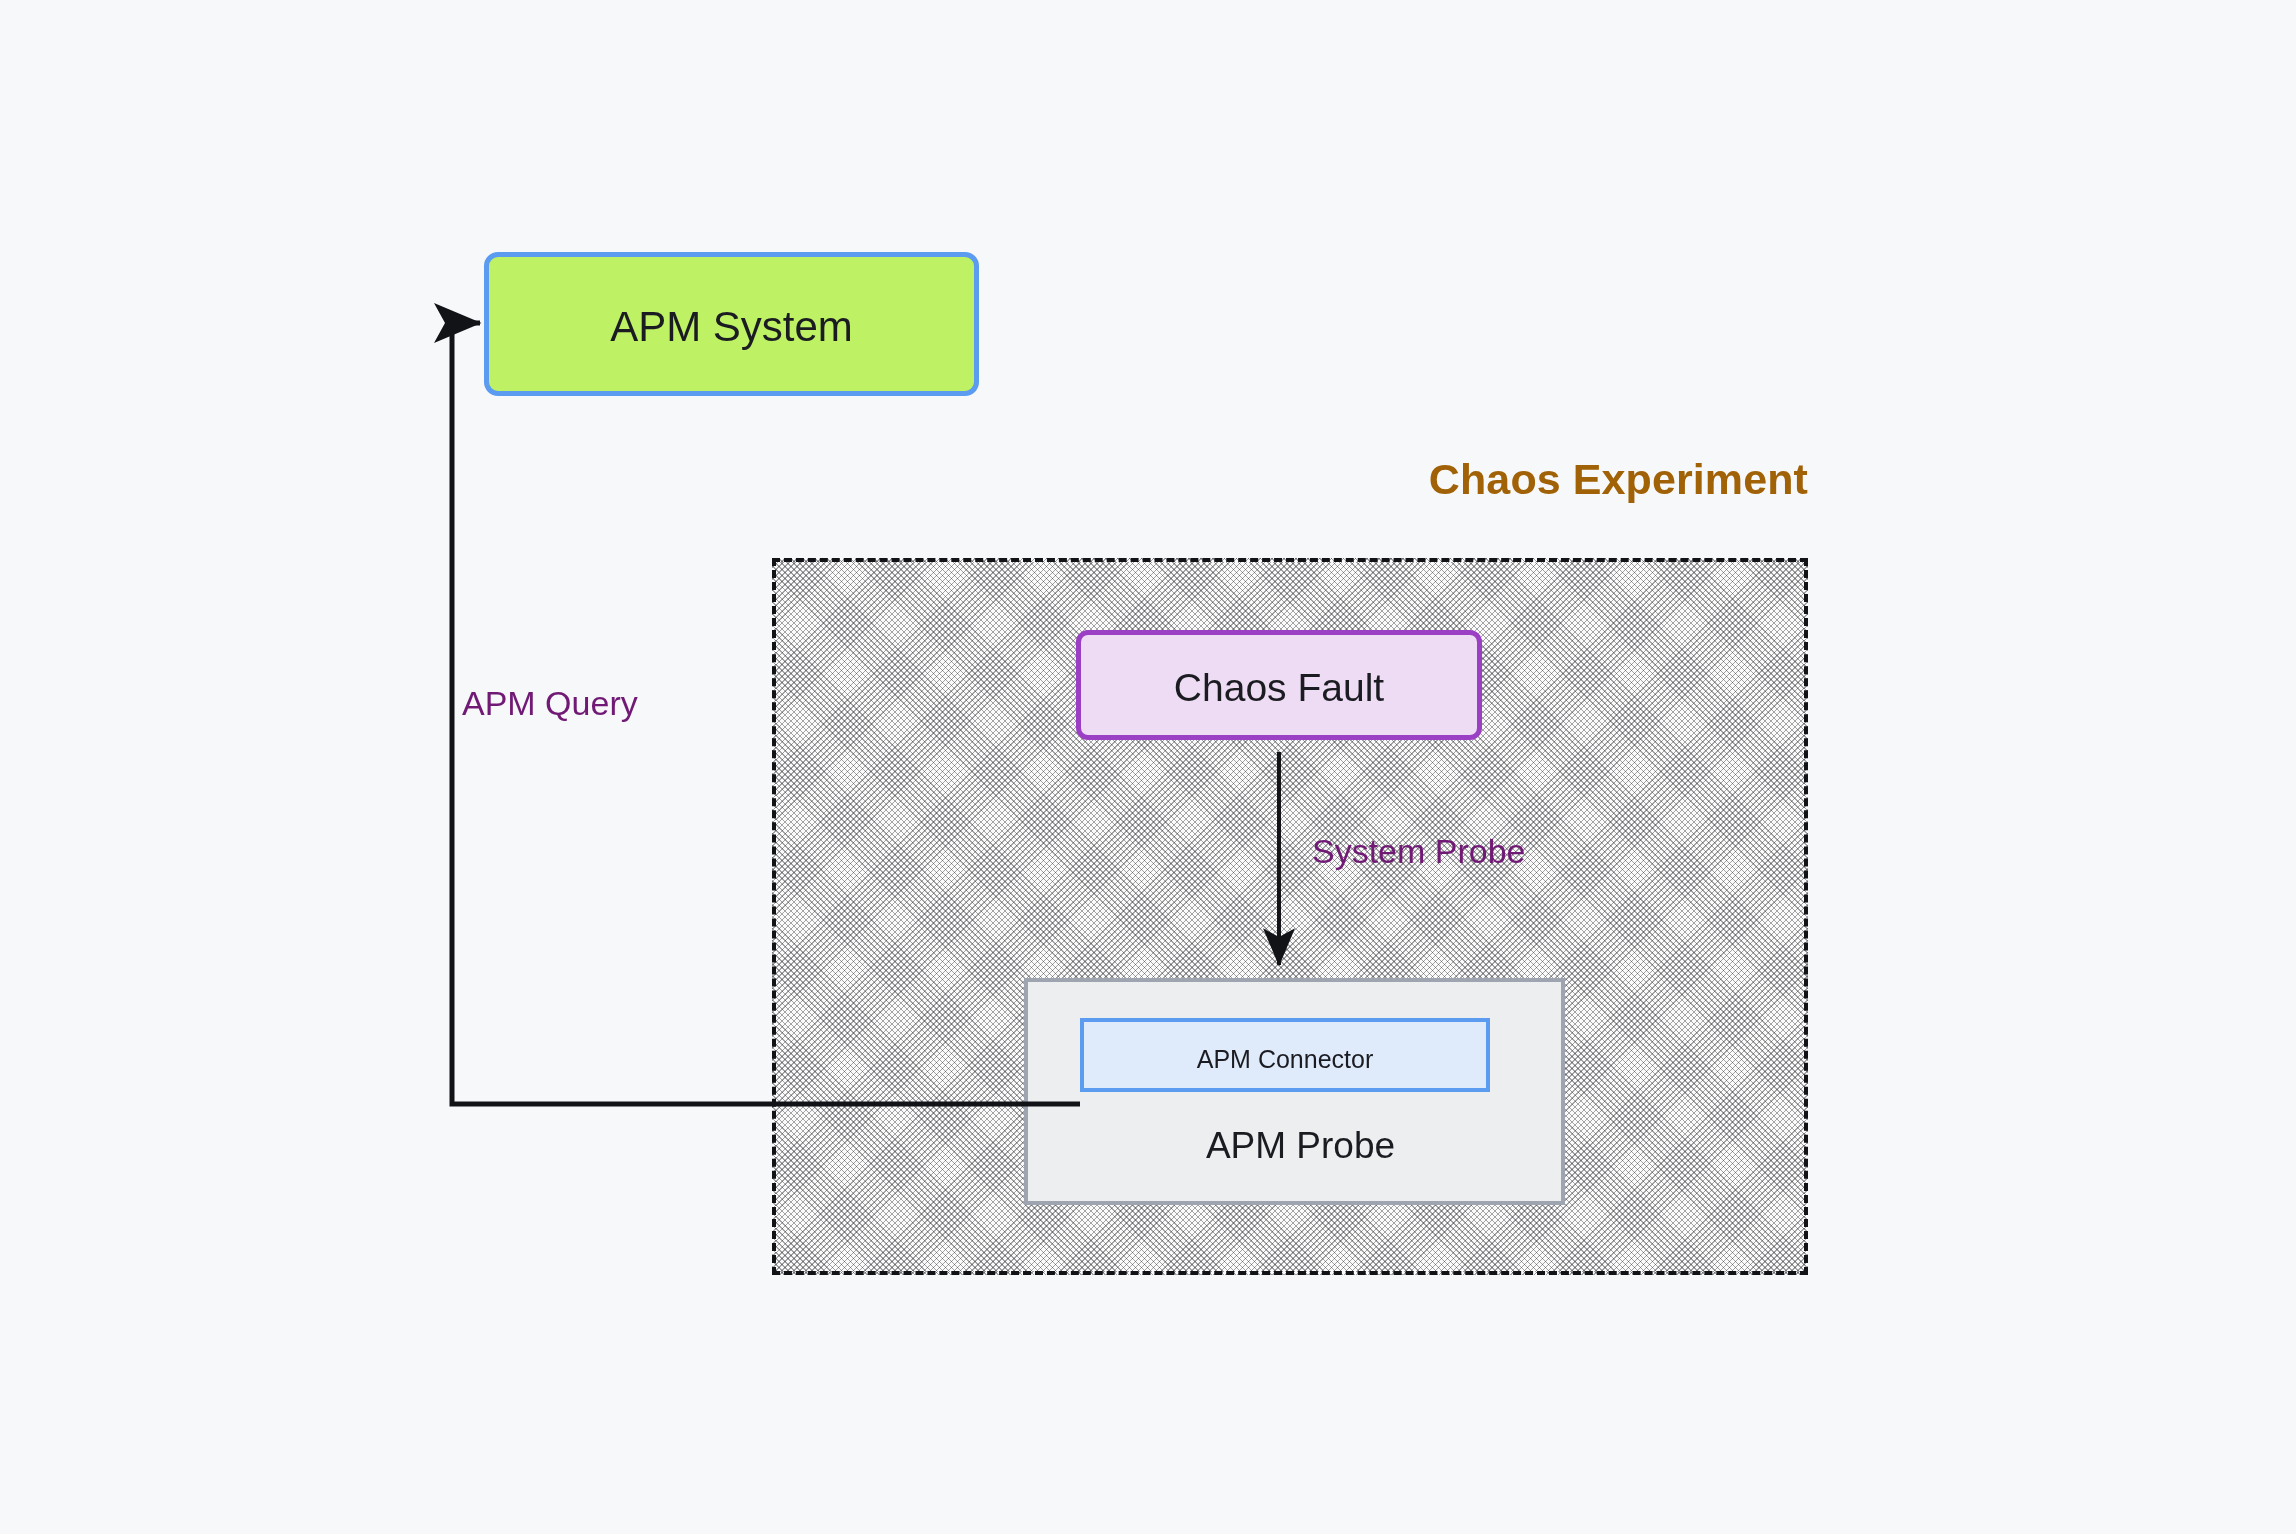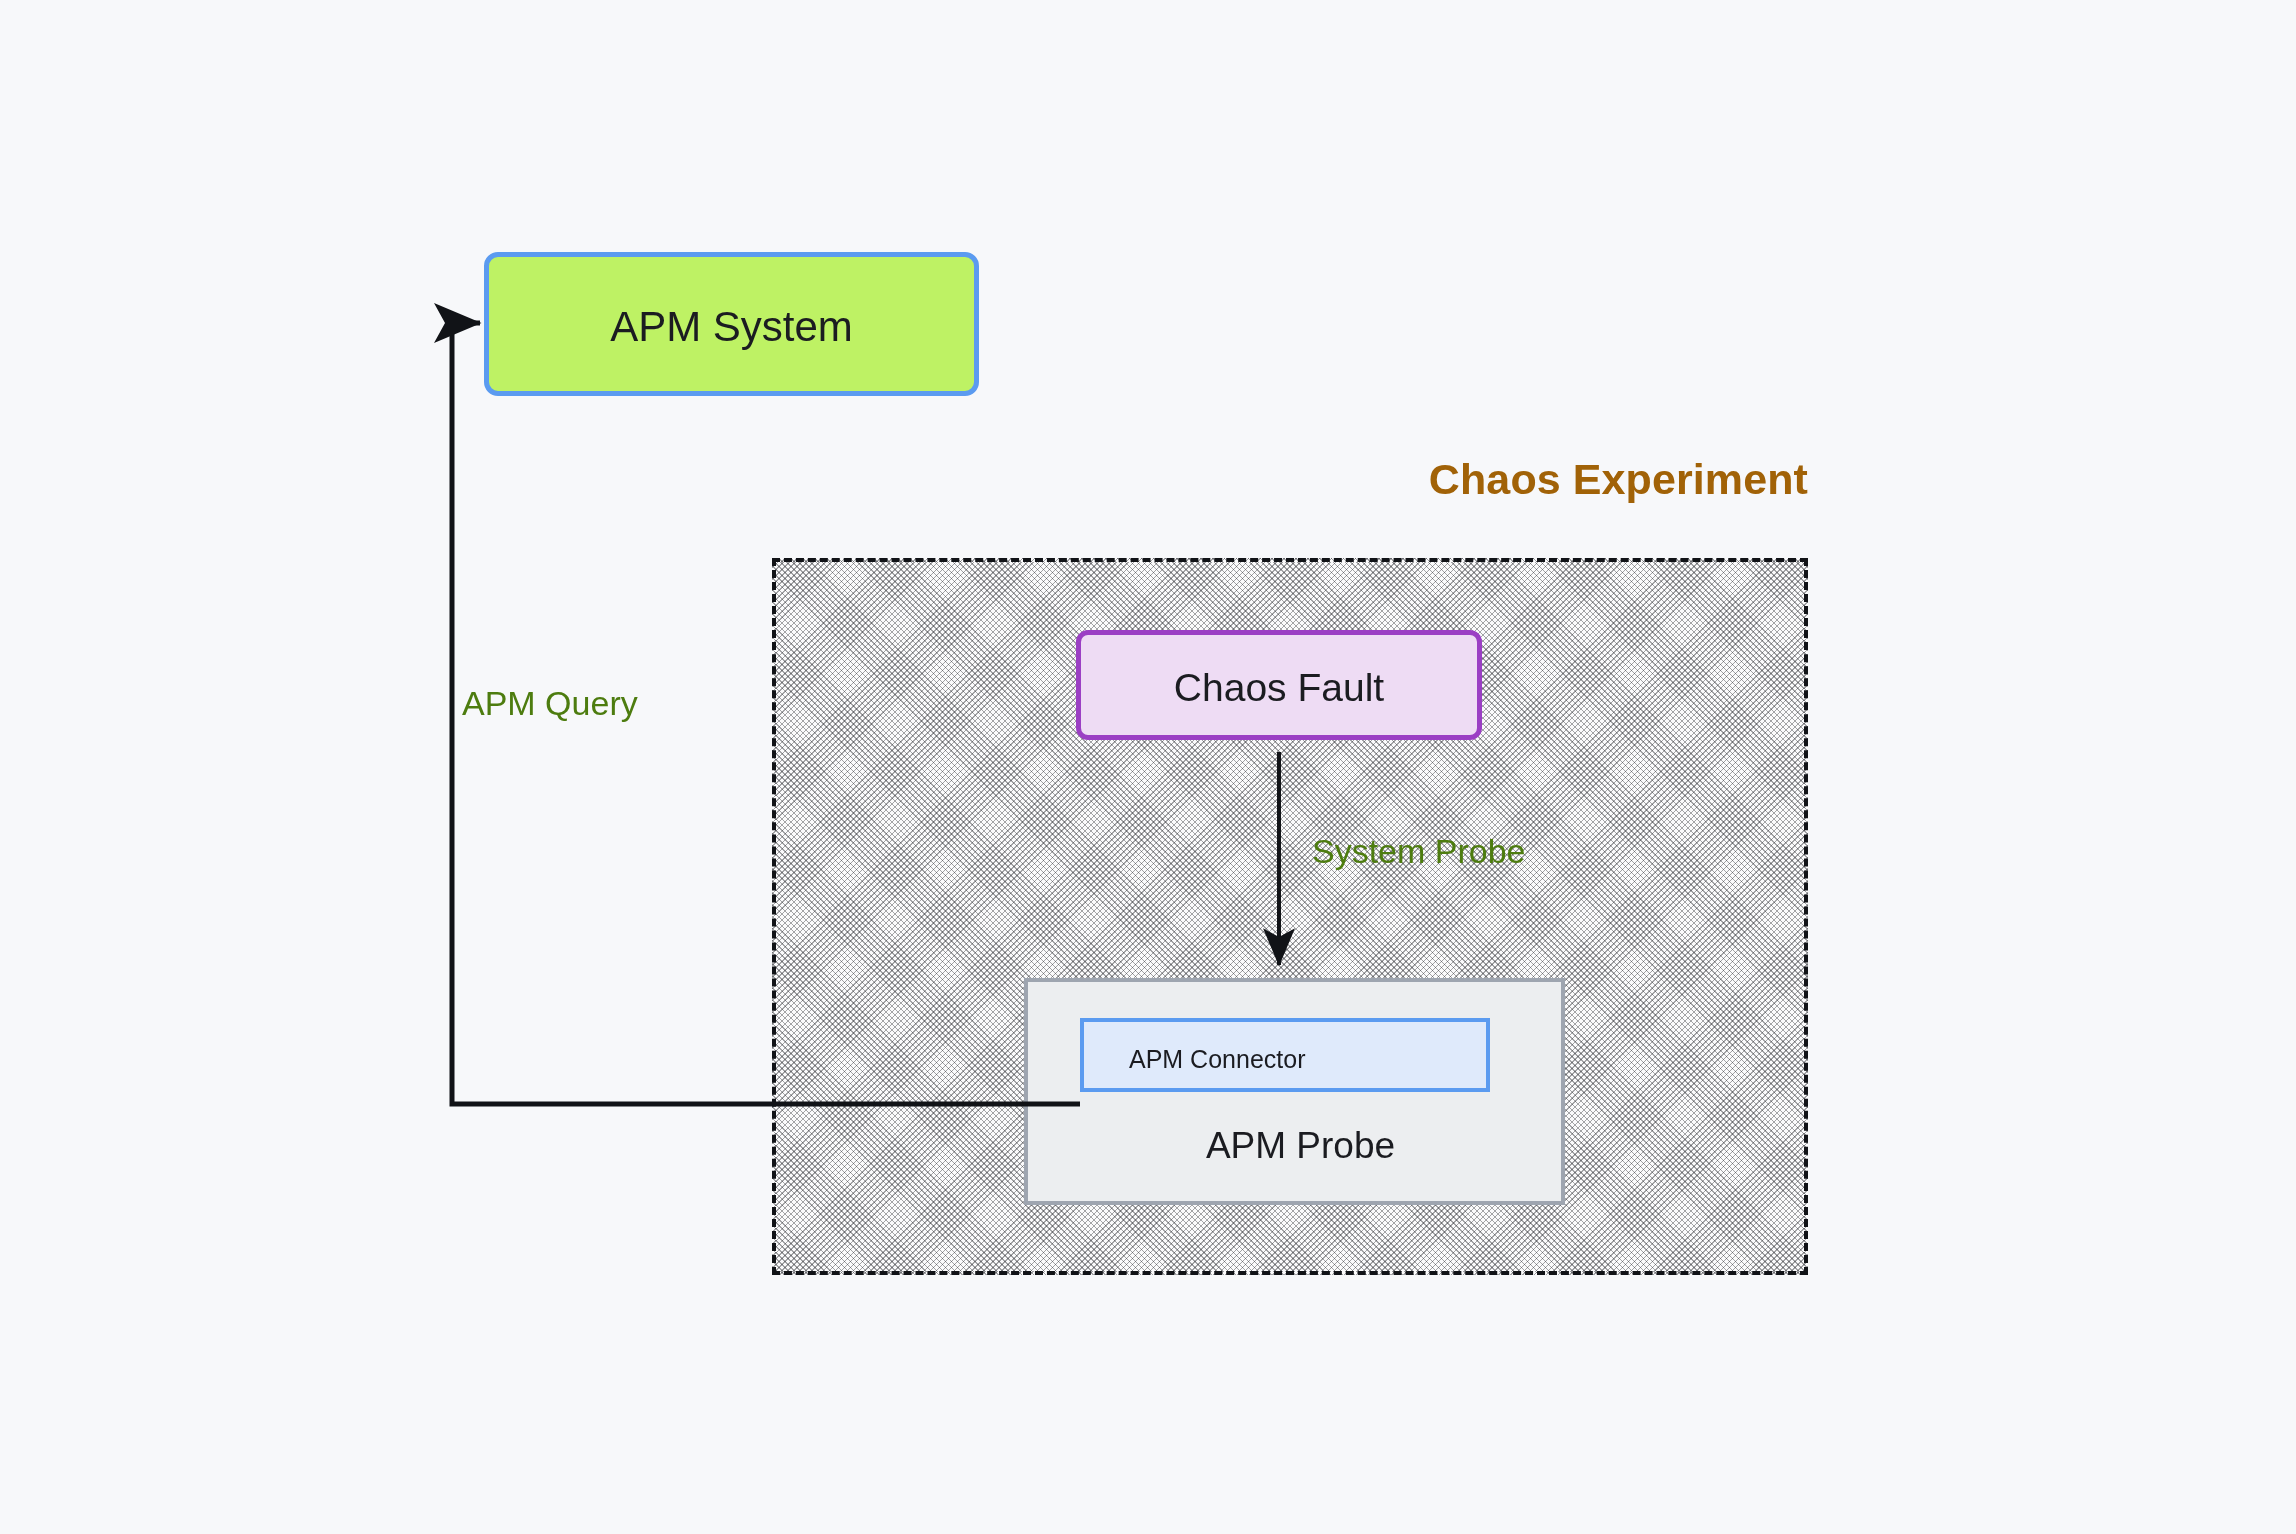--- a/index.html
+++ b/index.html
@@ -128,41 +128,40 @@
     height: 74px;
     box-sizing: border-box;
     background: #dfeafb;
     border: 4px solid #5b9bf0;
   }
   #apm-connector .connector-name {
     position: absolute;
     left: 0;
     right: 0;
     top: 23px;
-    text-align: left;
+    text-align: center;
     font-size: 25px;
     color: #1b1c21;
-    margin-left: 45px;
   }
 
   
   #edges {
     position: absolute;
     left: 0;
     top: 0;
     width: 2296px;
     height: 1534px;
     pointer-events: none;
   }
 
   
   .edge-label {
     position: absolute;
     font-size: 34px;
-    color: #4d7c0f;
+    color: #701a75;
     white-space: nowrap;
   }
   #label-apm-query {
     left: 462px;
     top: 684px;
   }
   #label-execute-probe {
     left: 1312px;
     top: 832px;
   }

